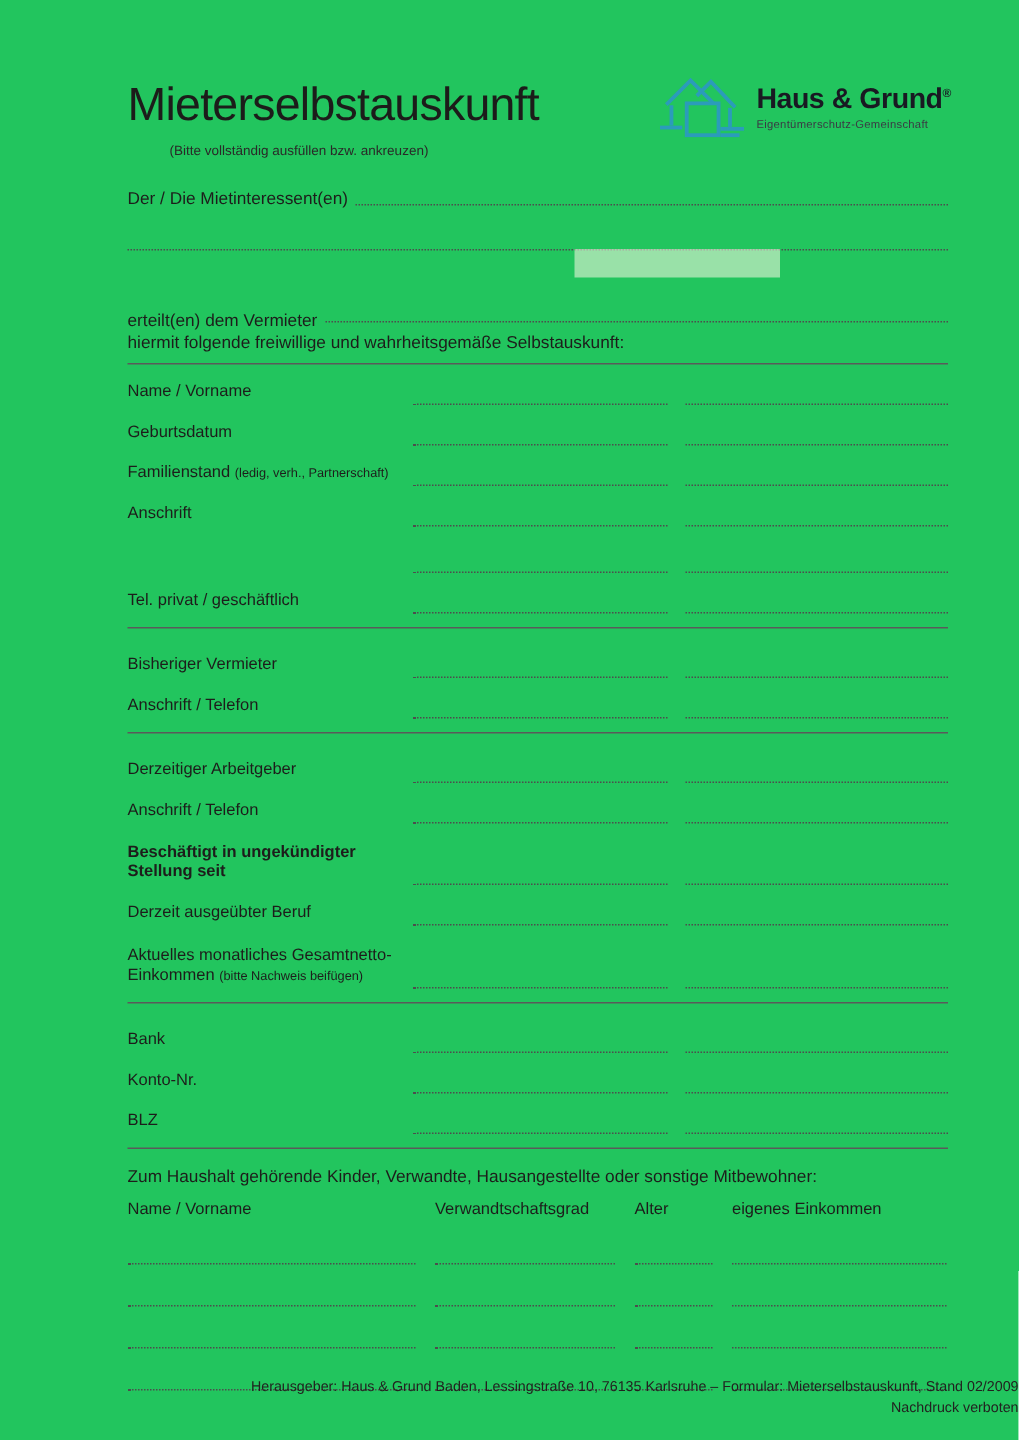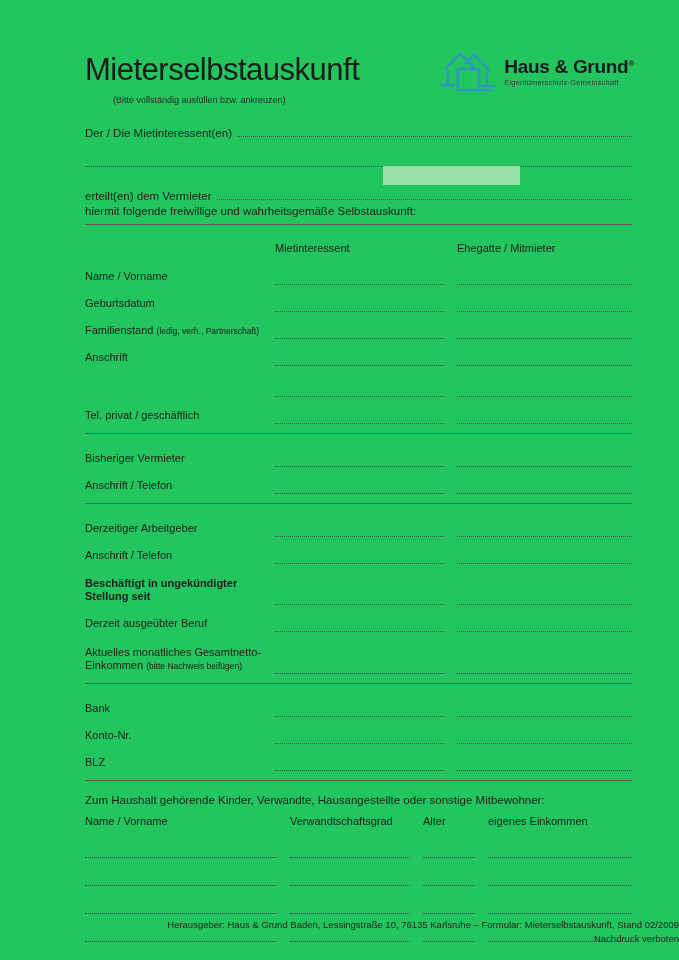--- a/index.html
+++ b/index.html
@@ -29,21 +29,21 @@
   .artifact { position:absolute; left:383px; top:166px; width:137px; height:19px; background:#fcf8e6; opacity:.55; }
 
   
   .dotfill { flex:1; border-bottom:1.6px dotted #4d4d4d; margin-left:5px; transform:translateY(-2px); }
   .rule { border-bottom:1.4px solid #5a5a5a; }
 
   
   .intro-row { display:flex; align-items:baseline; font-size:11.5px; }
   .intro-row.first { margin-top:22px;align-items:flex-end; }
   .full-dots { margin-top:27px; height:1px; border-bottom:1.6px dotted #4d4d4d; }
-  .intro-row.third { margin-top:23px;align-items:flex-end; }
+  .intro-row.third { margin-top:41px; }
   .intro-text { margin-top:3px; font-size:11.5px; padding-bottom:7px; border-bottom:1.4px solid #5a5a5a; }
 
   
   .trow {
     display:grid;
     grid-template-columns:178px 170px 175px;
     column-gap:12px;
     align-items:end;
     height:27px;
   }
@@ -107,25 +107,20 @@
     <span>Der / Die Mietinteressent(en)</span>
     <span class="dotfill"></span>
   </div>
   <div class="full-dots"></div>
   <div class="intro-row third">
     <span>erteilt(en) dem Vermieter</span>
     <span class="dotfill"></span>
   </div>
   <div class="intro-text">hiermit folgende freiwillige und wahrheitsgemäße Selbstauskunft:</div>
 
-  <div class="trow thead">
-    <div class="hcell"></div>
-    <div class="hcell">Mietinteressent</div>
-    <div class="hcell">Ehegatte / Mitmieter</div>
-  </div>
 
   <div class="trow">
     <div class="lbl">Name / Vorname</div>
     <div class="dot"></div>
     <div class="dot"></div>
   </div>
   <div class="trow">
     <div class="lbl">Geburtsdatum</div>
     <div class="dot"></div>
     <div class="dot"></div>

